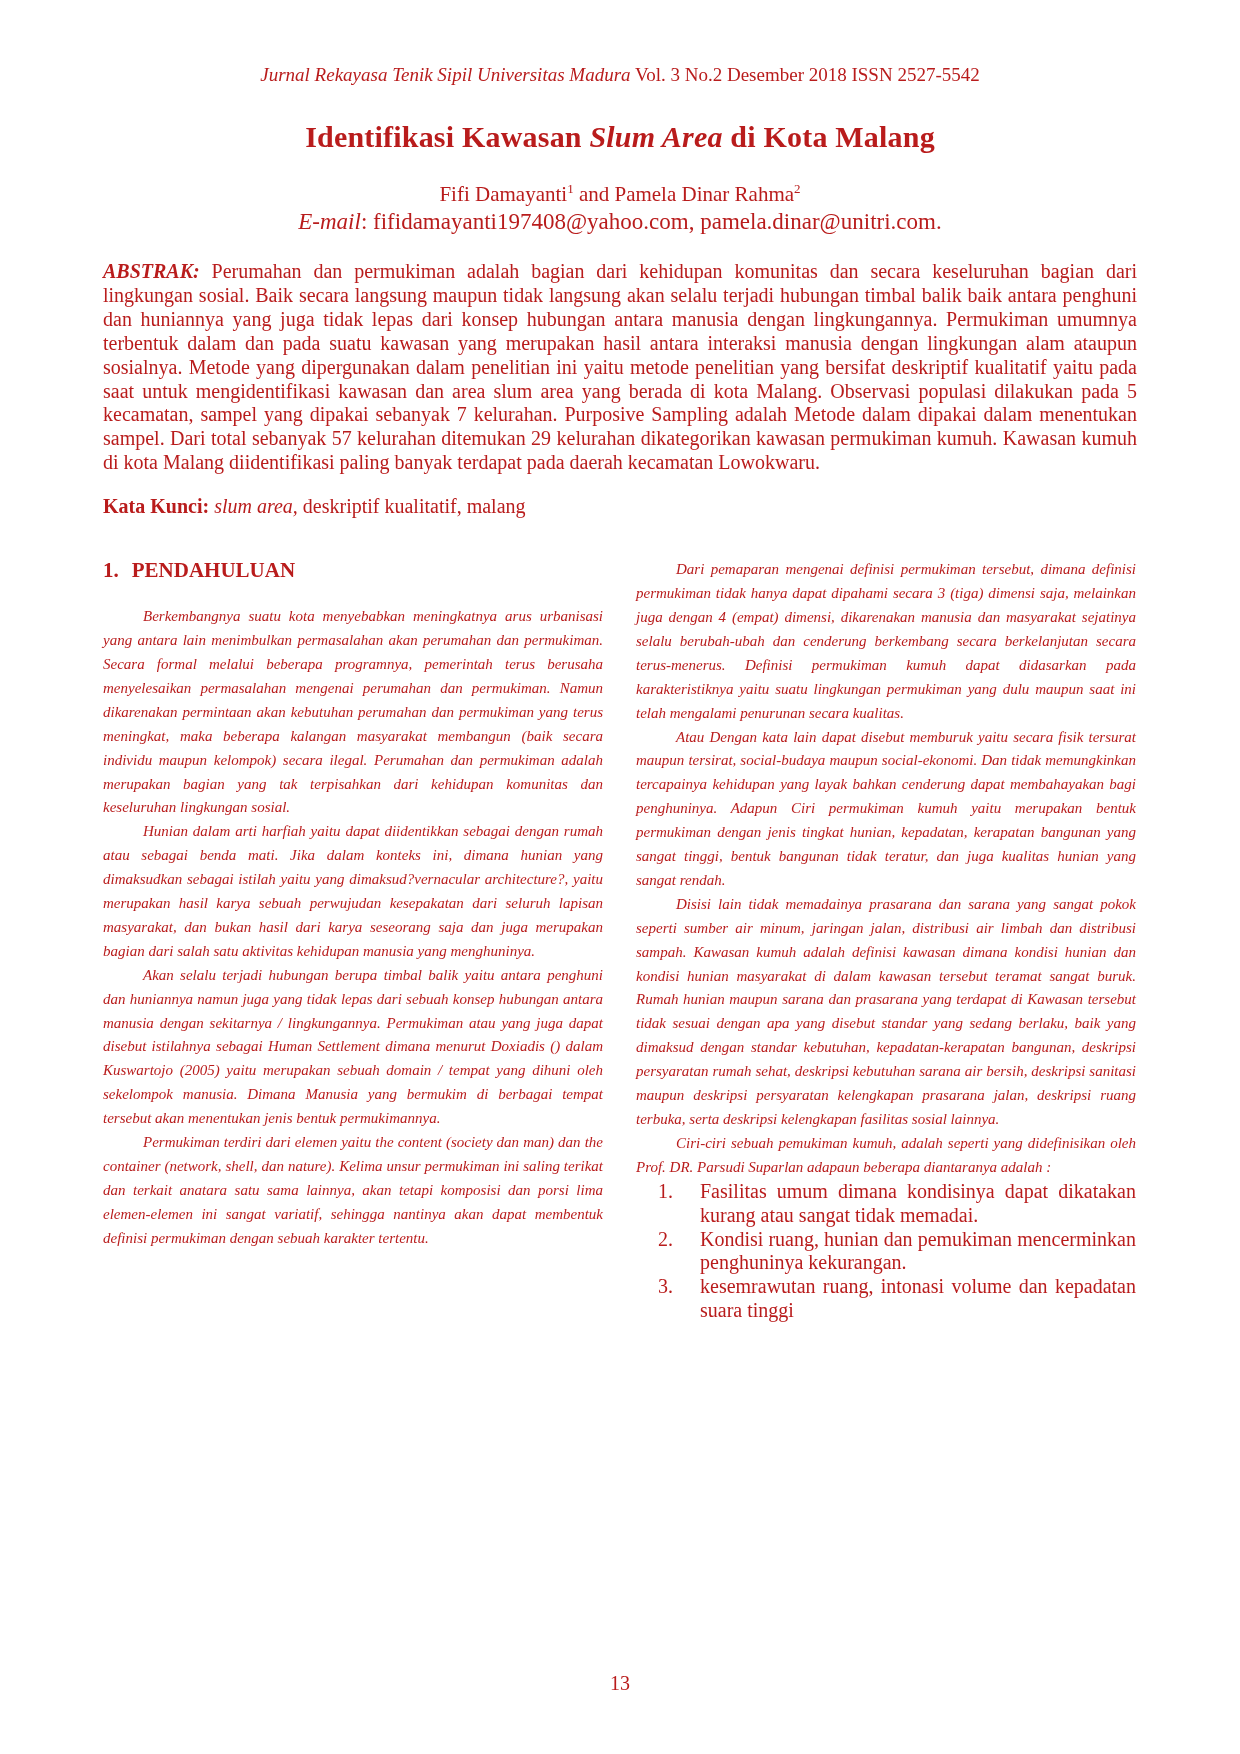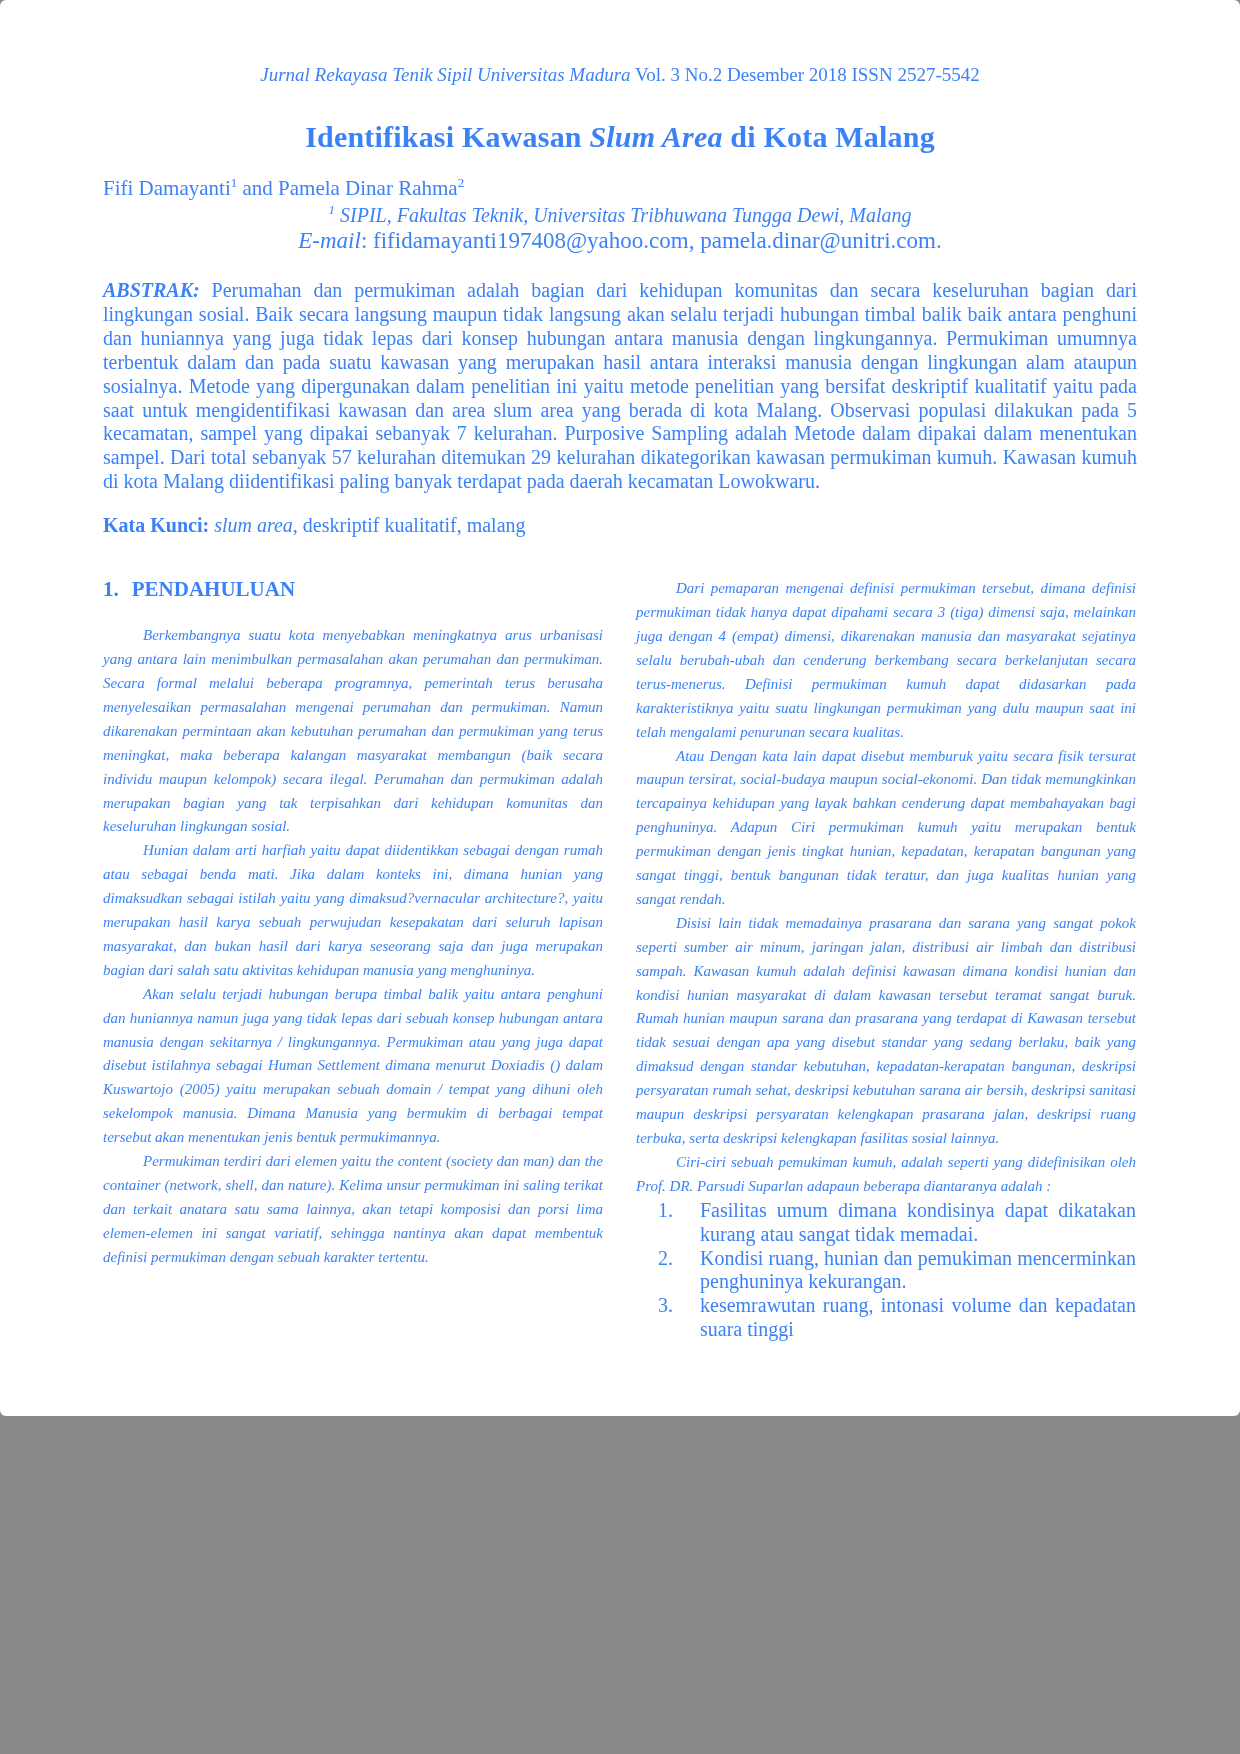--- a/index.html
+++ b/index.html
@@ -1,26 +1,25 @@
 <!DOCTYPE html>
 <html><head>
 <meta charset="utf-8">
 <style>
   * { margin: 0; padding: 0; box-sizing: border-box; }
   html, body { background: #888; }
   .page {
     position: relative;
     width: 1240px;
-    height: 1416px;
+    height: 1754px;
     margin: 0 auto;
     background: #ffffff;
     font-family: "Liberation Serif", serif;
-    color: #3b82f6;
+    color: #b91c1c;
     overflow: hidden;
-    border-radius: 6px;
   }
   .content { padding: 64px 103px 0 103px; }
 
   .running-head {
     text-align: center;
     font-size: 19px;
     white-space: nowrap;
   }
   .running-head .journal { font-style: italic; }
   .running-head .issue { font-style: normal; }
@@ -28,22 +27,23 @@
   .paper-title {
     text-align: center;
     font-size: 30px;
     font-weight: bold;
     margin-top: 34px;
     letter-spacing: 0.2px;
   }
   .paper-title .it { font-style: italic; }
 
   .authors {
+    text-align: center;
     font-size: 21px;
-    margin-top: 22px;
+    margin-top: 28px;
   }
   sup { font-size: 13px; vertical-align: super; line-height: 0; }
 
   .affiliation {
     text-align: center;
     font-size: 20px;
     font-style: italic;
     line-height: 25px;
   }
   .affiliations { margin-top: 2px; }
@@ -124,23 +124,20 @@
 
     <div class="paper-title">
       <span>Identifikasi Kawasan </span><span class="it">Slum Area</span><span> di Kota Malang</span>
     </div>
 
     <div class="authors">
       <span>Fifi Damayanti</span><sup>1</sup><span> and </span><span>Pamela Dinar Rahma</span><sup>2</sup>
     </div>
 
     <div class="affiliations">
-      <div class="affiliation">
-        <sup>1</sup><span> SIPIL, Fakultas Teknik, Universitas Tribhuwana Tungga Dewi, Malang</span>
-      </div>
       <div class="email-line">
         <span class="label">E-mail</span><span>: fifidamayanti197408@yahoo.com, pamela.dinar@unitri.com.</span>
       </div>
     </div>
 
     <div class="abstract">
       <span class="label">ABSTRAK:</span><span> Perumahan dan permukiman adalah bagian dari kehidupan komunitas dan secara keseluruhan bagian dari lingkungan sosial. Baik secara langsung maupun tidak langsung akan selalu terjadi hubungan timbal balik baik antara penghuni dan huniannya yang juga tidak lepas dari konsep hubungan antara manusia dengan lingkungannya. Permukiman umumnya terbentuk dalam dan pada suatu kawasan yang merupakan hasil antara interaksi manusia dengan lingkungan alam ataupun sosialnya. Metode yang dipergunakan dalam penelitian ini yaitu metode penelitian yang bersifat deskriptif kualitatif yaitu pada saat untuk mengidentifikasi kawasan dan area slum area yang berada di kota Malang. Observasi populasi dilakukan pada 5 kecamatan, sampel yang dipakai sebanyak 7 kelurahan. Purposive Sampling adalah Metode dalam dipakai dalam menentukan sampel. Dari total sebanyak 57 kelurahan ditemukan 29 kelurahan dikategorikan kawasan permukiman kumuh. Kawasan kumuh di kota Malang diidentifikasi paling banyak terdapat pada daerah kecamatan Lowokwaru.</span>
     </div>
 
     <div class="keywords">

